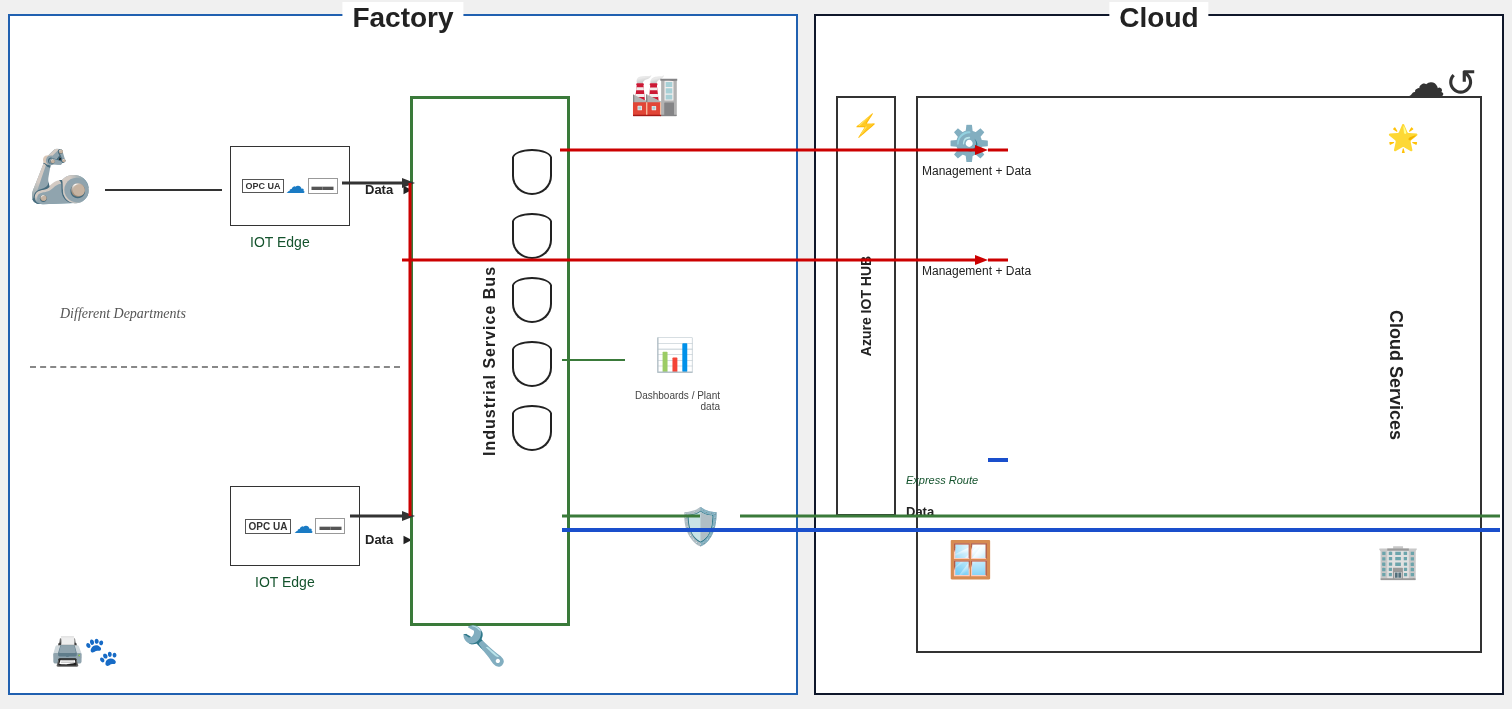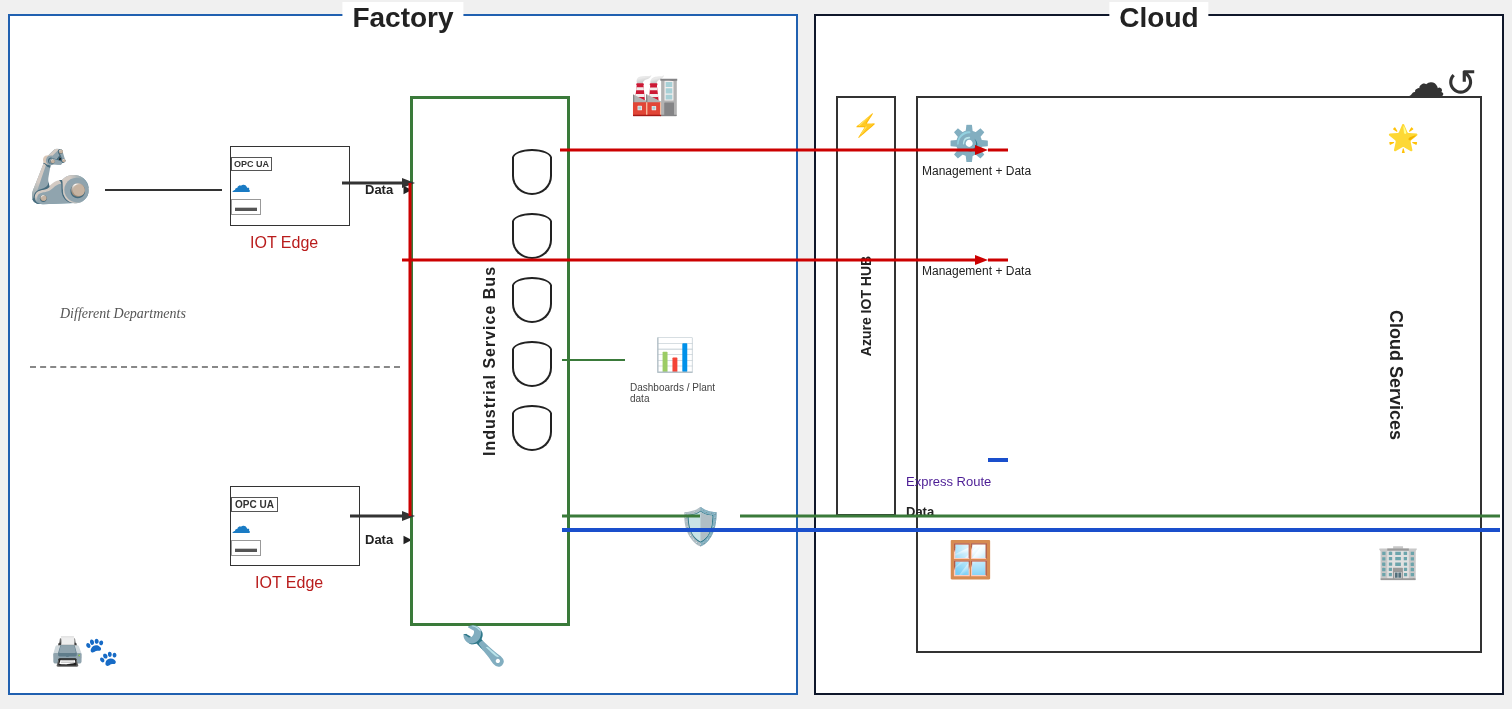--- a/index.html
+++ b/index.html
@@ -61,22 +61,22 @@
       width: 120px; height: 80px;
     }
 
     .iot-edge-bottom {
       top: 470px; left: 220px;
       width: 130px; height: 80px;
     }
 
     .iot-edge-label {
       position: absolute;
-      font-size: 16px;
-      color: #b91c1c;
+      font-size: 14px;
+      color: #14532d;
       text-align: center;
     }
 
     
     .service-bus {
       position: absolute;
       top: 80px; left: 400px;
       width: 160px;
       height: 530px;
       border: 3px solid #3a7a3a;
@@ -201,22 +201,23 @@
     .data-label {
       position: absolute;
       font-weight: bold;
       font-size: 13px;
       color: #222;
     }
 
     
     .express-route-label {
       position: absolute;
-      font-size: 13px;
-      color: #4c1d95;
+      font-size: 11px;
+      color: #14532d;
+      font-style: italic;
     }
 
     
     .mgmt-data-label {
       position: absolute;
       font-size: 12px;
       color: #222;
       margin-left: 16px;
     }
 
@@ -231,22 +232,22 @@
       font-size: 9px;
       font-weight: bold;
       border: 1px solid #555;
       padding: 1px 2px;
       background: white;
       color: #333;
     }
 
     .opc-inner {
       display: flex;
-      flex-direction: column;
-      align-items: flex-start;
+      flex-direction: row;
+      align-items: center;
       justify-content: center;
       width: 100%;
       height: 100%;
       gap: 2px;
     }
   </style>
 </head>
 <body>
 
 <div class="factory-section">
@@ -310,21 +311,21 @@
         </div>
       <div class="db-cylinder">
           <div class="top-ellipse"></div>
           <div class="body"></div>
         </div>
     </div>
   </div>
 
   <div style="position:absolute; top:320px; left:620px; text-align:center;">
     <div style="font-size:32px; color:#1a73e8;">📊</div>
-    <div style="font-size:10px; color:#444; margin-top:8px; text-align:left; max-width:90px;">Dashboards / Plant data</div>
+    <div style="font-size:10px; color:#444; margin-top:16px; text-align:right; max-width:90px;">Dashboards / Plant data</div>
   </div>
 
   <div style="position:absolute; bottom:25px; left:40px; font-size:28px;">🖨️🐾</div>
 
   <div style="position:absolute; bottom:25px; left:450px; font-size:38px;">🔧</div>
 
   <div class="shield-icon" style="top:490px; left:668px; color:#1a73e8;">🛡️</div>
 </div>
 
 <div class="cloud-section">

